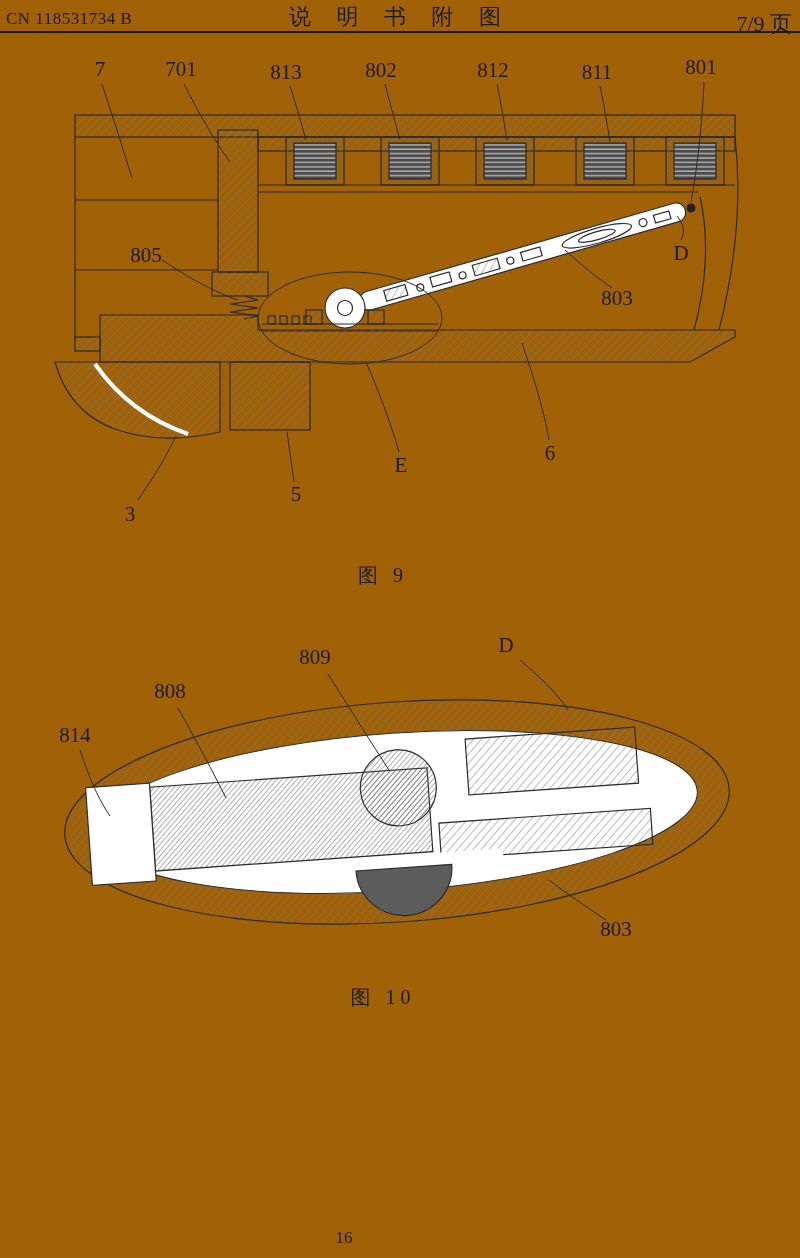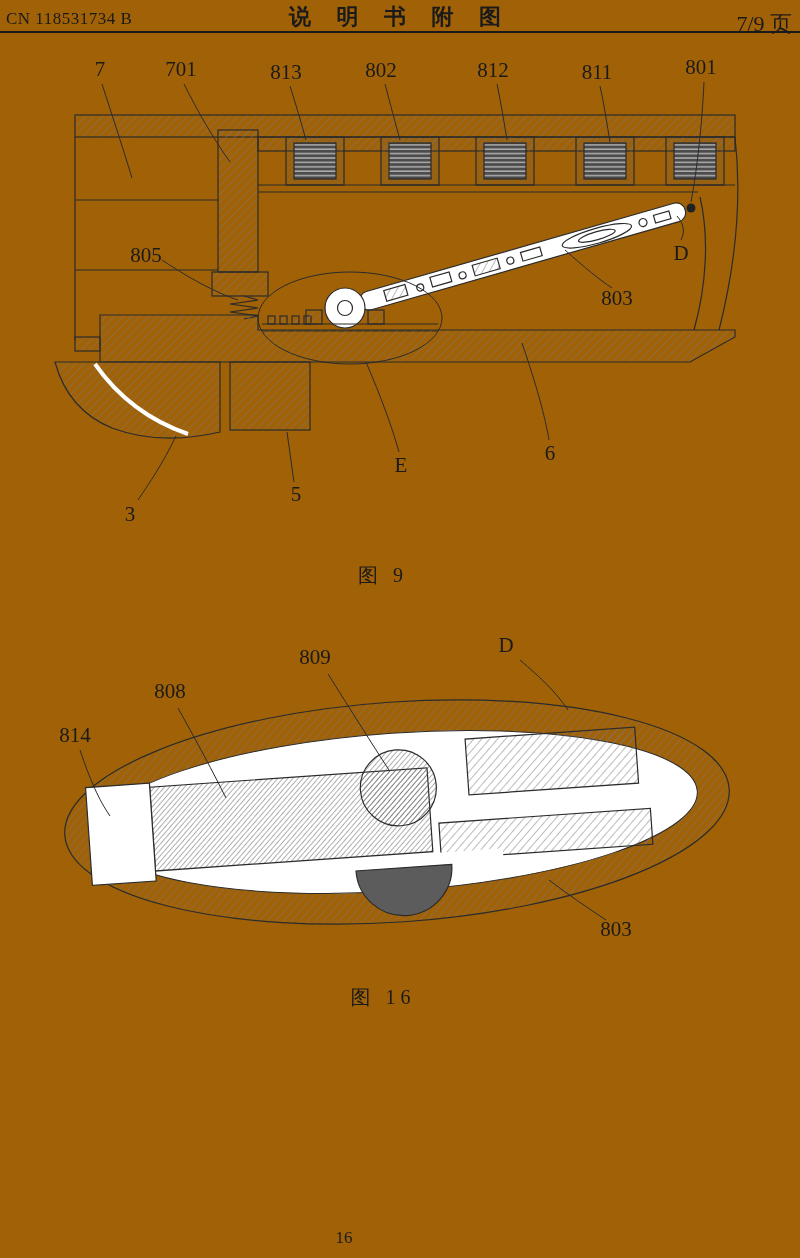--- a/index.html
+++ b/index.html
@@ -3,21 +3,21 @@
 <meta charset="utf-8">
 <style>
   html,body{margin:0;padding:0;background:#e8e8e8;}
   .page{
     position:relative;width:800px;height:1258px;background:#a16207;
     font-family:"Liberation Serif","DejaVu Serif",serif;color:#1a1a1a;
     margin:0 auto;overflow:hidden;
   }
   .hdr-left{position:absolute;top:9px;left:6px;font-size:17px;letter-spacing:.5px;}
   .hdr-center{position:absolute;top:2px;left:0;right:0;text-align:center;
-    font-size:22px;font-weight:bold;letter-spacing:10px;}
+    font-size:22px;font-weight:normal;letter-spacing:10px;}
   .hdr-right{position:absolute;top:9px;right:8px;font-size:22px;}
   .hdr-rule{position:absolute;top:31px;left:0;width:800px;height:2px;background:#1a1a1a;}
   svg{position:absolute;left:0;}
   #fig9{top:40px;}
   #fig10{top:620px;}
   .caption{position:absolute;left:0;width:766px;text-align:center;
     font-size:20px;letter-spacing:5px;}
   #cap9{top:562px;}
   #cap10{top:984px;}
   .footer{position:absolute;top:1228px;left:0;width:688px;text-align:center;font-size:17px;}
@@ -195,17 +195,17 @@
 
     <g text-anchor="middle">
       <text class="lbl" x="75" y="122">814</text>
       <text class="lbl" x="170" y="78">808</text>
       <text class="lbl" x="315" y="44">809</text>
       <text class="lbl" x="506" y="32">D</text>
       <text class="lbl" x="616" y="316">803</text>
     </g>
   </svg>
 
-  <div class="caption" id="cap10">图 16</div>
+  <div class="caption" id="cap10">图 10</div>
 
   <div class="footer">16</div>
 
 </div>
 
 </body></html>

